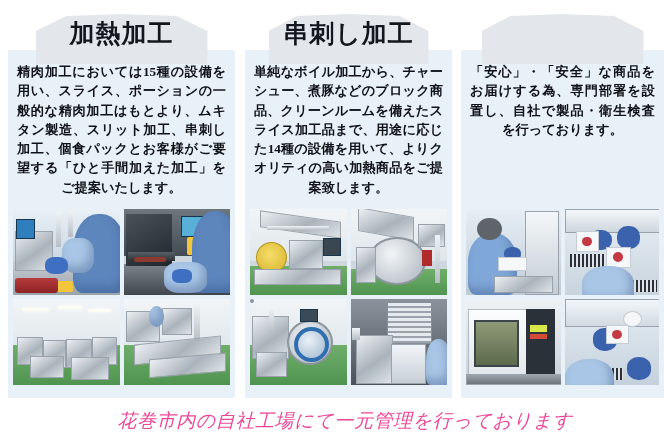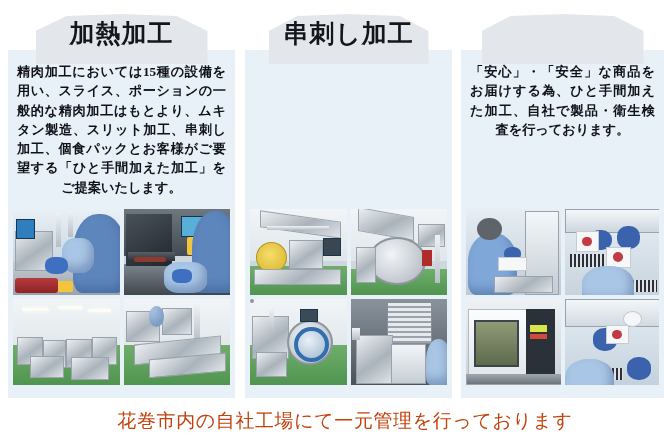--- a/index.html
+++ b/index.html
@@ -171,25 +171,26 @@
     right: 0;
     top: 398px;
     height: 45px;
     display: flex;
     align-items: center;
     justify-content: center;
   }
   .caption-text {
     font-size: 19px;
     line-height: 26px;
-    color: #c2410c;
+    color: #ec4899;
     font-family: "Liberation Serif", "DejaVu Serif", serif;
     letter-spacing: 0.6px;
     white-space: nowrap;
     padding-left: 26px;
+    font-style: italic;
   }
 </style>
 </head>
 <body>
 
 <div id="stage">
 
   <div class="panels">
 
     <div class="panel p0">
@@ -256,20 +257,21 @@
         </div>
       </div>
     </div>
 
     <div class="panel p1">
       <div class="banner">
         <div class="banner-shape"></div>
         <div class="banner-title">串刺し加工</div>
       </div>
       <div class="card">
+        <div class="desc">単純なボイル加工から、チャーシュー、煮豚などのブロック商品、クリーンルームを備えたスライス加工品まで、用途に応じた14種の設備を用いて、よりクオリティの高い加熱商品をご提案致します。</div>
         <div class="photos">
 
           <div class="photo">
             <div class="wall-white"></div>
               <div class="floor-green" style="height:34%;"></div>
             <div class="machine-steel" style="left:10%;top:8%;width:82%;height:18%;transform:skewY(8deg);"></div>
             <div class="pipe" style="left:18%;top:20%;width:64%;height:5%;"></div>
             <div class="roll-yellow" style="left:6%;top:38%;width:30%;height:34%;"></div>
             <div class="machine-steel" style="left:40%;top:36%;width:34%;height:32%;"></div>
             <div class="machine-steel" style="left:4%;top:70%;width:88%;height:16%;"></div>
@@ -310,21 +312,21 @@
 
         </div>
       </div>
     </div>
 
     <div class="panel p2">
       <div class="banner">
         <div class="banner-shape"></div>
       </div>
       <div class="card">
-        <div class="desc">「安心」・「安全」な商品をお届けする為、ひと手間加えた加工、自社で製品・衛生検査を行っております。</div>
+        <div class="desc">「安心」・「安全」な商品をお届けする為、専門部署を設置し、自社で製品・衛生検査を行っております。</div>
         <div class="photos">
 
           <div class="photo">
             <div class="wall-blueish" style="height:100%;background:linear-gradient(#e7eef4,#bfcbd6);"></div>
             <div class="machine-steel" style="right:2%;top:2%;width:34%;height:96%;background:linear-gradient(#f4f7f9,#c3ccd4);"></div>
             <div class="worker-blue" style="left:2%;top:28%;width:52%;height:72%;"></div>
             <div class="cap-white" style="left:12%;top:10%;width:26%;height:26%;background:#5f646a;"></div>
             <div class="glove-blue" style="left:40%;top:44%;width:18%;height:16%;"></div>
             <div class="plate-sq" style="left:34%;top:56%;width:28%;height:14%;"></div>
             <div class="machine-steel" style="left:30%;bottom:2%;width:60%;height:18%;"></div>

